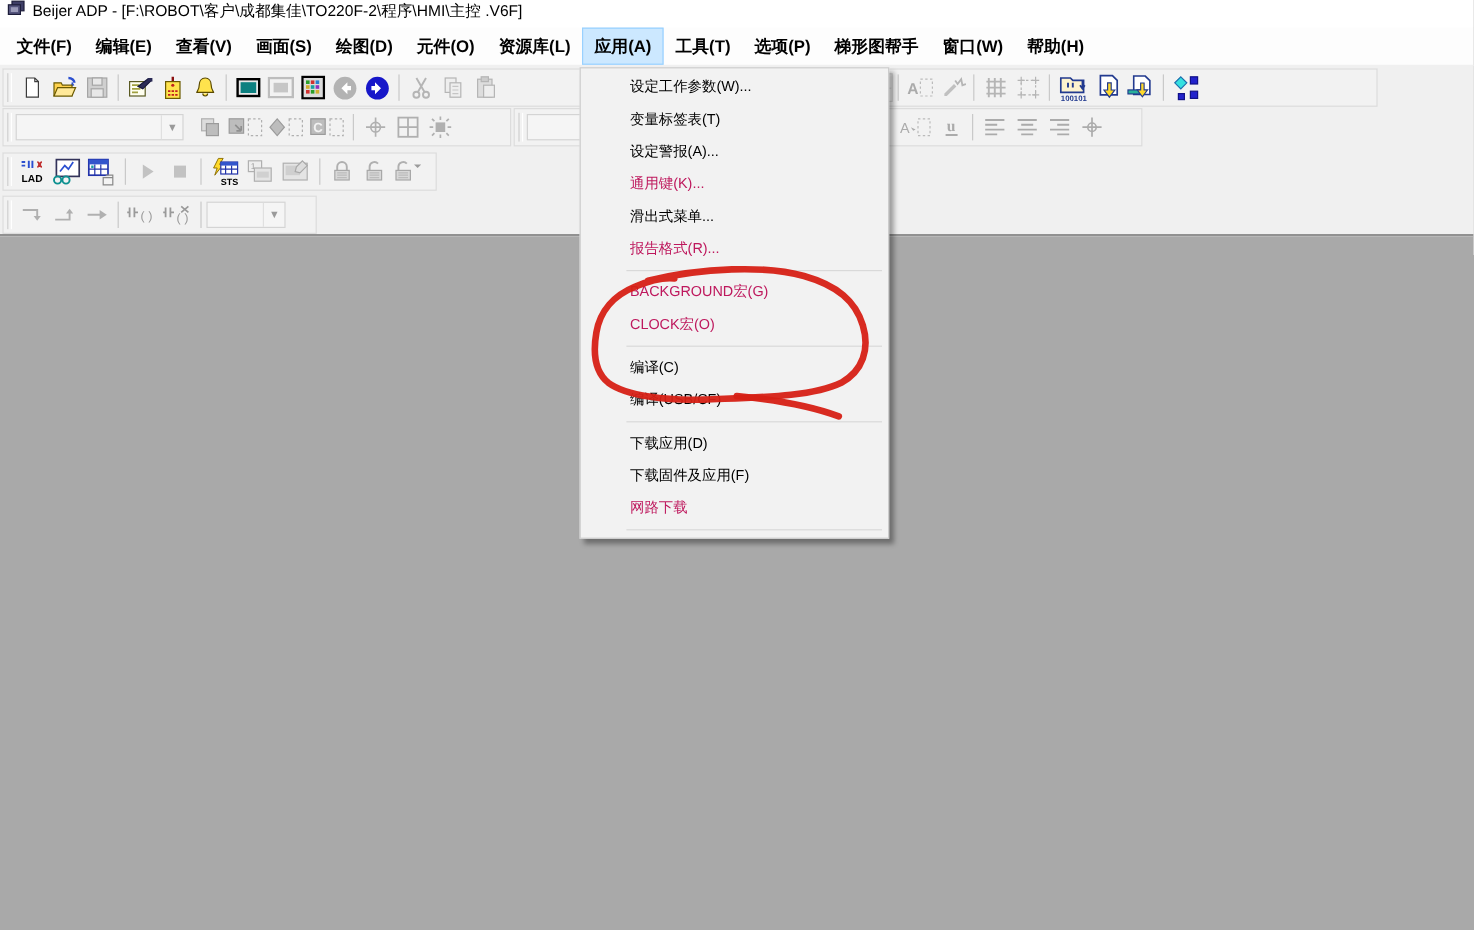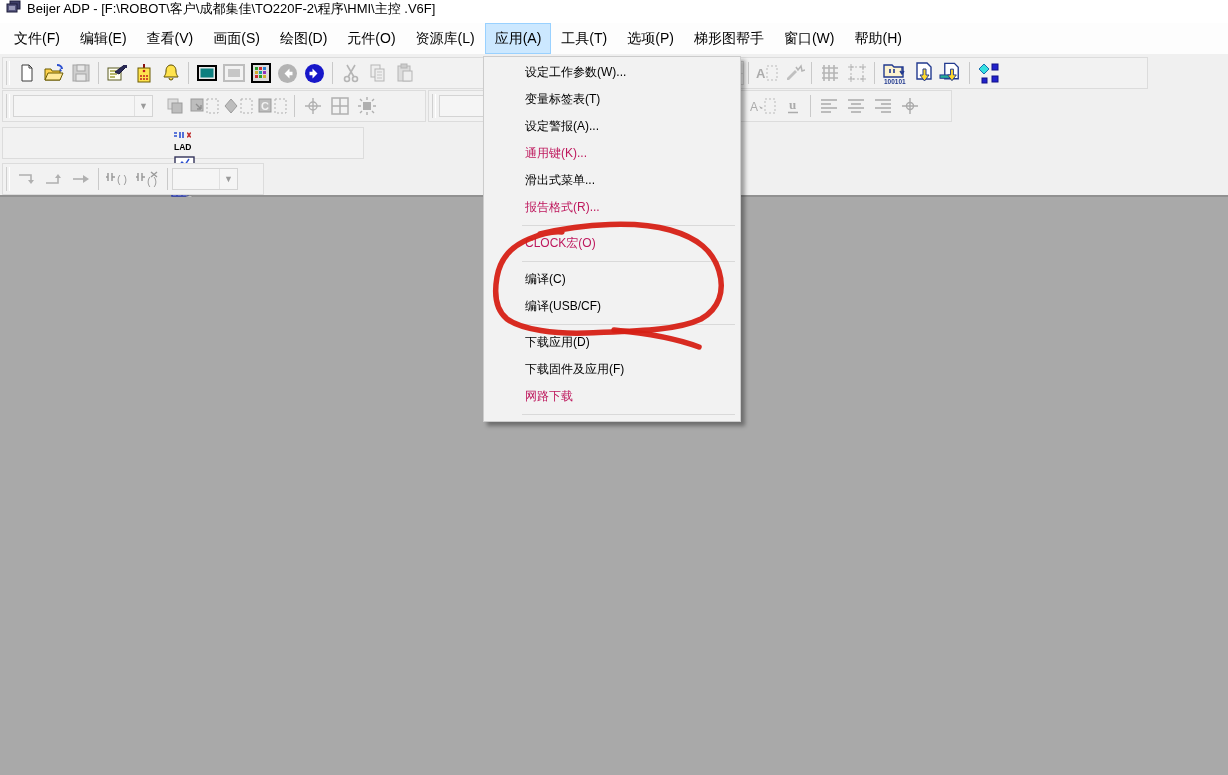--- a/index.html
+++ b/index.html
@@ -9,21 +9,21 @@
   
   .titlebar { position:absolute; top:0; left:0; width:1228px; height:23px; background:#ffffff;
               display:flex; align-items:flex-start; padding-left:5px; }
   .titlebar .app-ico { width:17px; height:16px; margin-right:5px; }
   .titlebar .title-text { font-size:13px; color:#000; white-space:nowrap; }
 
   
   .menubar { position:absolute; top:23px; left:0; width:1228px; height:32px; background:#fdfdfd;
              display:flex; align-items:stretch; padding-left:4px; border-bottom:1px solid #f0f0f0; }
   .menubar .mitem { font-size:14px; color:#000; padding:0 9px; display:flex; align-items:center;
-                    border:1px solid transparent; cursor:default; }
+                    border:1px solid transparent; cursor:default;font-weight:bold; }
   .menubar .mitem.active { background:#cce8ff; border-color:#99d1ff; }
 
   
   .toolbar-area { position:absolute; top:55px; left:0; width:1228px; height:142px; background:#f0f0f0;
                   border-bottom:2px solid #919191; }
   .tb-panel { position:absolute; height:32px; background:#f2f2f2; border:1px solid #dcdcdc;
               display:flex; align-items:center; padding:0 2px; }
   .grip { width:4px; height:24px; border-left:1px solid #cfcfcf; border-right:1px solid #ffffff; margin:0 3px 0 1px; }
   .tbtn { width:27px; height:27px; display:flex; align-items:center; justify-content:center; border:1px solid transparent; }
   .tbtn svg { display:block; }
@@ -359,21 +359,21 @@
       </svg>
     </div>
     <div class="tbtn">
       <svg width="20" height="20" viewBox="0 0 20 20">
         <circle cx="10" cy="10" r="3.5" fill="none" stroke="#ababab" stroke-width="1.4"></circle>
         <path d="M10 2v16M2 10h16" stroke="#ababab" stroke-width="1.4"></path>
       </svg>
     </div>
   </div>
 
-  <div class="tb-panel" style="top:72px; left:2px; width:362px;flex-direction:column;">
+  <div class="tb-panel" style="top:72px; left:2px; width:362px;">
     <div class="grip"></div>
     <div class="tbtn">
       <svg width="24" height="24" viewBox="0 0 24 24">
         <path d="M3 4h3M3 7h3" stroke="#2b4fd0" stroke-width="1.6"></path>
         <path d="M9 3v6M12 3v6" stroke="#2b4fd0" stroke-width="1.6"></path>
         <path d="M16 4c2 0 2 4 0 4M20 4c-2 0-2 4 0 4" stroke="#c03030" stroke-width="1.4" fill="none"></path>
         <text x="3" y="21" font-size="8.5" font-weight="bold" fill="#000" font-family="Liberation Sans,sans-serif">LAD</text>
       </svg>
     </div>
     <div class="tbtn" style="width:30px;">
@@ -507,20 +507,21 @@
 
     <div class="item">设定警报(A)...</div>
 
     <div class="item disabled">通用键(K)...</div>
 
     <div class="item">滑出式菜单...</div>
 
     <div class="item disabled">报告格式(R)...</div>
   <div class="separator"></div>
 
+    <div class="item disabled">BACKGROUND宏(G)</div>
 
     <div class="item disabled">CLOCK宏(O)</div>
   <div class="separator"></div>
     <div class="item">编译(C)</div>
 
     <div class="item">编译(USB/CF)</div>
   <div class="separator"></div>
     <div class="item">下载应用(D)</div>
 
     <div class="item">下载固件及应用(F)</div>

